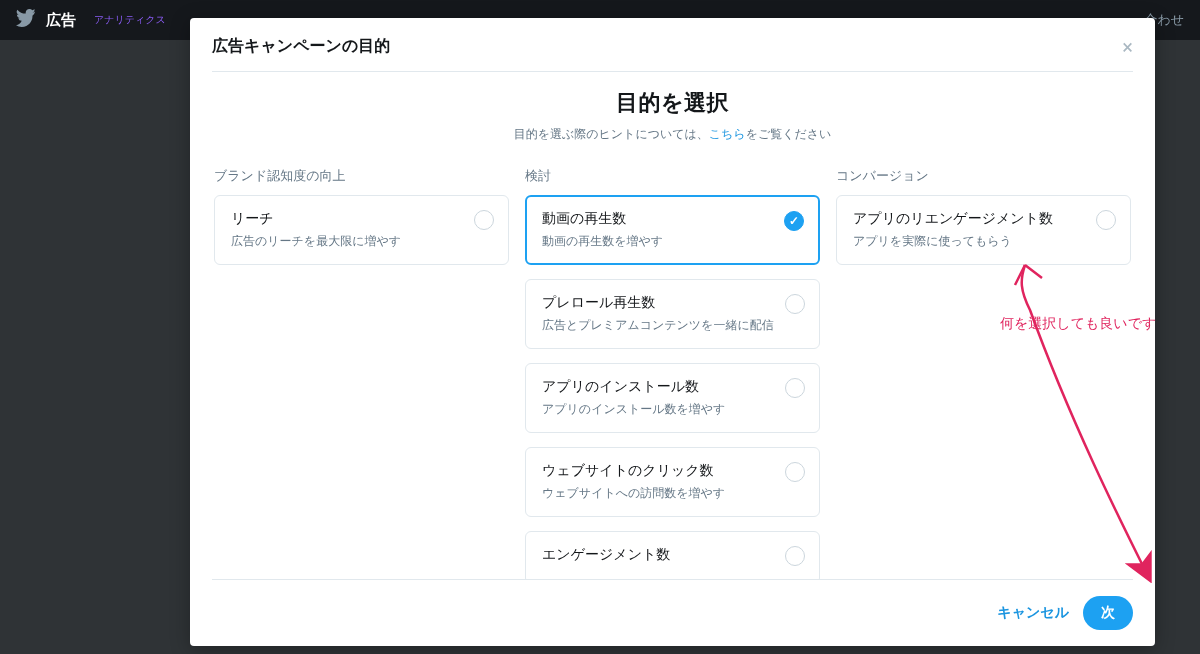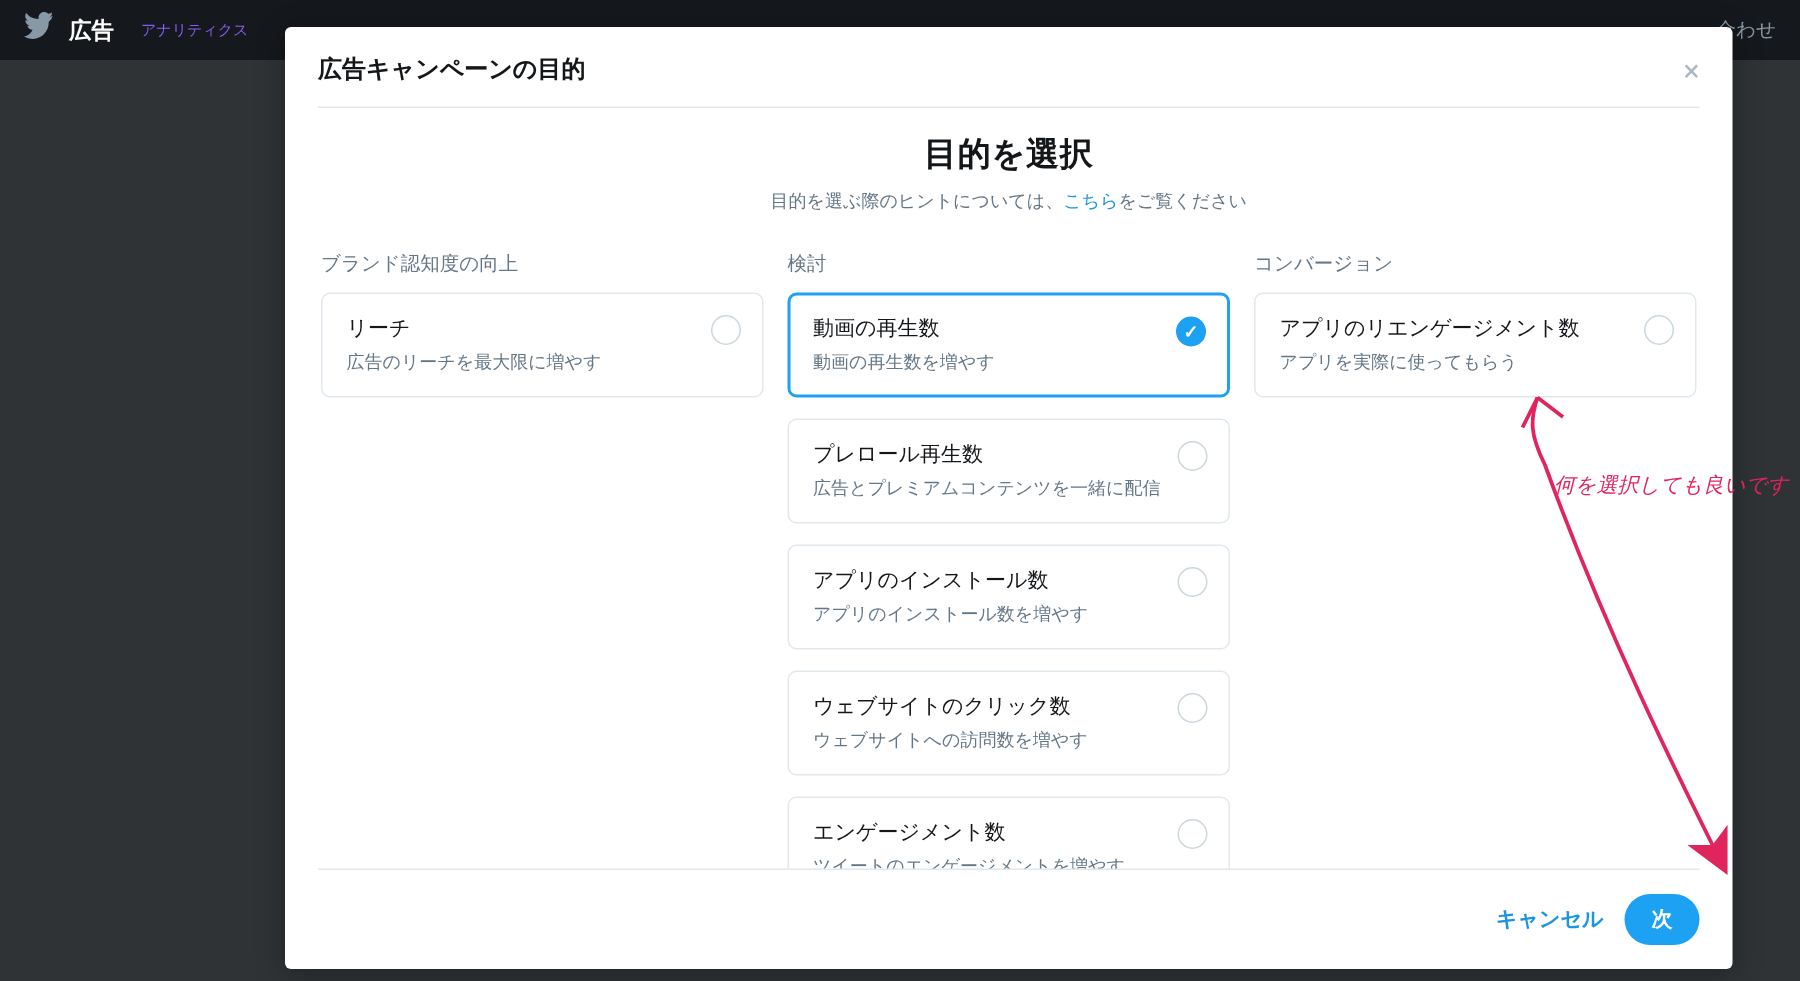--- a/index.html
+++ b/index.html
@@ -151,21 +151,20 @@
           <div class="card-desc">アプリのインストール数を増やす</div>
           <div class="radio"></div>
         </div>
         <div class="card">
           <div class="card-title">ウェブサイトのクリック数</div>
           <div class="card-desc">ウェブサイトへの訪問数を増やす</div>
           <div class="radio"></div>
         </div>
         <div class="card">
           <div class="card-title">エンゲージメント数</div>
-          <div class="card-desc">ツイートのエンゲージメントを増やす</div>
           <div class="radio"></div>
         </div>
 
       </div>
 
       <div class="col">
         <div class="col-title">コンバージョン</div>
         <div class="card">
           <div class="card-title">アプリのリエンゲージメント数</div>
           <div class="card-desc">アプリを実際に使ってもらう</div>
@@ -184,13 +183,13 @@
 
 <svg class="arrow-svg" style="left:1010px; top:260px; width:160px; height:340px;">
   <defs>
     <marker id="ah" markerWidth="12" markerHeight="12" refX="6" refY="6" orient="auto">
       <path d="M0,0 L12,6 L0,12 L3,6 Z" fill="#e0245e"></path>
     </marker>
   </defs>
   <path d="M15,5 C 10,20 10,30 20,50 C 60,160 110,260 135,310" stroke="#e0245e" stroke-width="2.5" fill="none" marker-end="url(#ah)"></path>
   <path d="M15,5 L5,25 M15,5 L32,18" stroke="#e0245e" stroke-width="2.5" fill="none"></path>
 </svg>
-<div class="annot" style="left:1036px; top:315px;font-style:italic;">何を選択しても良いです</div>
+<div class="annot" style="left:1000px; top:315px;">何を選択しても良いです</div>
 
 </body></html>

